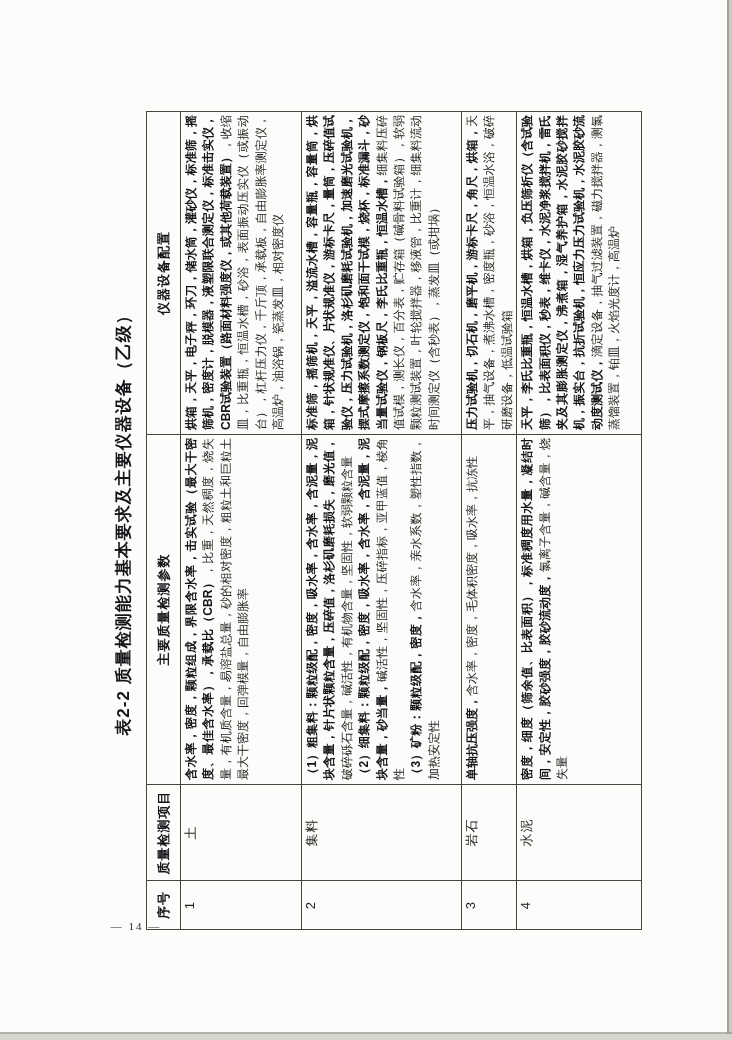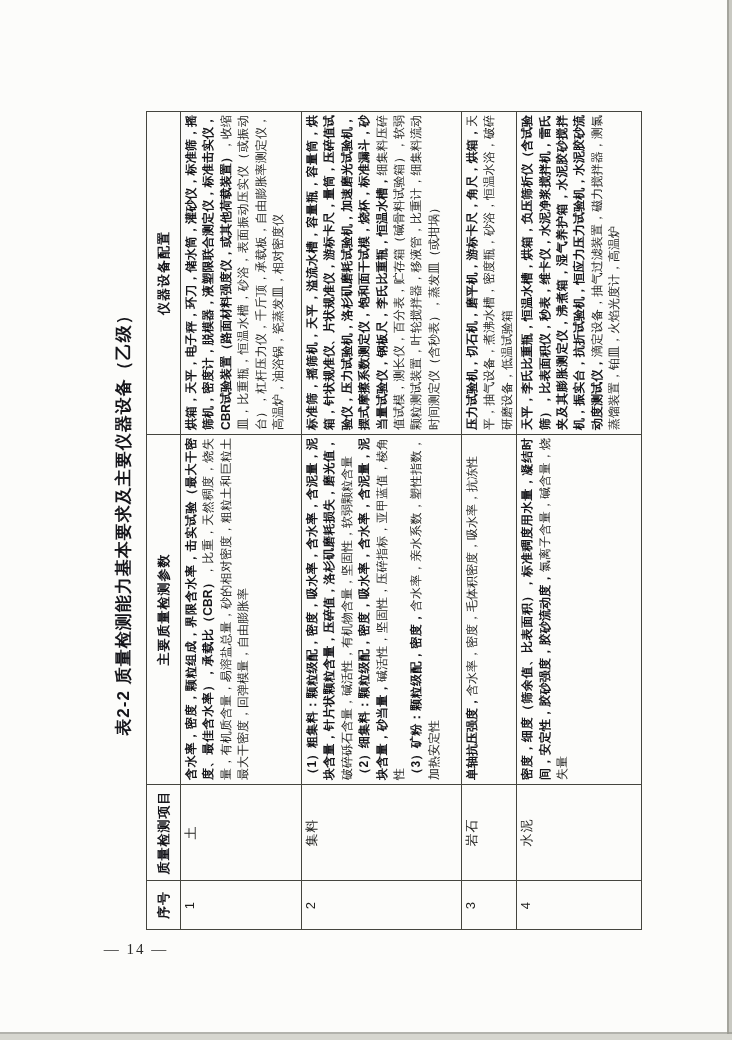--- a/index.html
+++ b/index.html
@@ -27,22 +27,22 @@
   .grid th{font-size:13px;font-weight:700;text-align:center;vertical-align:middle;
            color:#15151a;padding:0;letter-spacing:1px;}
   .cell-center{text-align:center;vertical-align:middle;font-size:13px;letter-spacing:1px;}
   td.text-cell{font-size:12px;line-height:17.4px;padding:2px 3px 0 4px;}
   td.text-cell p{margin:0;text-align:justify;}
   td.text-cell p:last-child{text-align-last:left;}
   .seg-b{font-weight:700;color:#141418;}
   .seg-r{font-weight:400;color:#222220;}
   tr.r-1{height:121px;} tr.r-2{height:160px;} tr.r-3{height:52px;} tr.r-4{height:125px;}
 
-  .page-number{position:absolute;left:100px;top:941px;width:72px;text-align:center;
-               font-size:15px;color:#2a2a28;letter-spacing:2px;
+  .page-number{position:absolute;left:100px;top:920px;width:72px;text-align:center;
+               font-size:11px;color:#2a2a28;letter-spacing:2px;
                font-family:"Liberation Serif","DejaVu Serif",serif;}
 </style>
 </head>
 <body>
 
 <div class="page">
 
   <div class="rotated">
     <div class="doc-title">表2-2 质量检测能力基本要求及主要仪器设备（乙级）</div>
 

